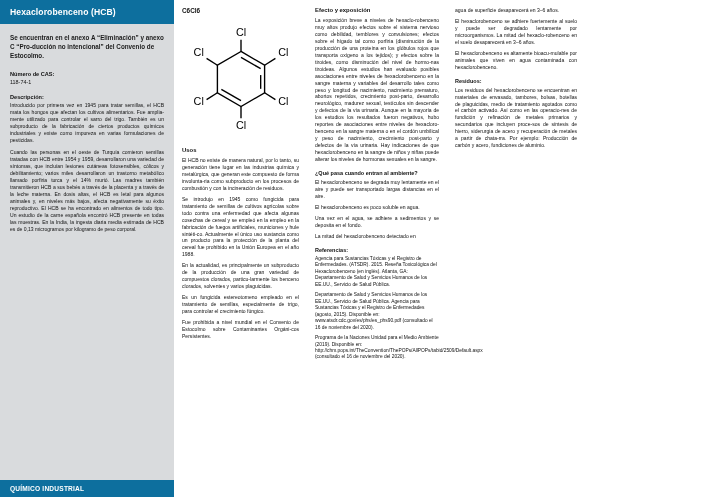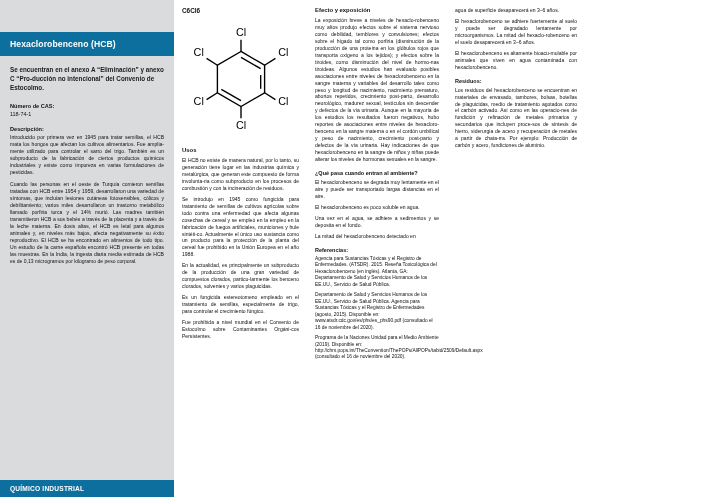--- a/index.html
+++ b/index.html
@@ -21,21 +21,20 @@
     padding:0;
     box-sizing:border-box;
   }
   .title-block{
     background:#0d6f9e;
     color:#ffffff;
     padding:7px 10px 7px 10px;
     font-weight:bold;
     font-size:8.6px;
     letter-spacing:.1px;
-    margin-top:32px;
   }
   .left-body{padding:9px 10px 0 10px;}
   .annex{
     font-weight:bold;
     font-size:6.3px;
     line-height:1.45;
     color:#1b1b1b;
     margin-bottom:11px;
   }
   .label{

